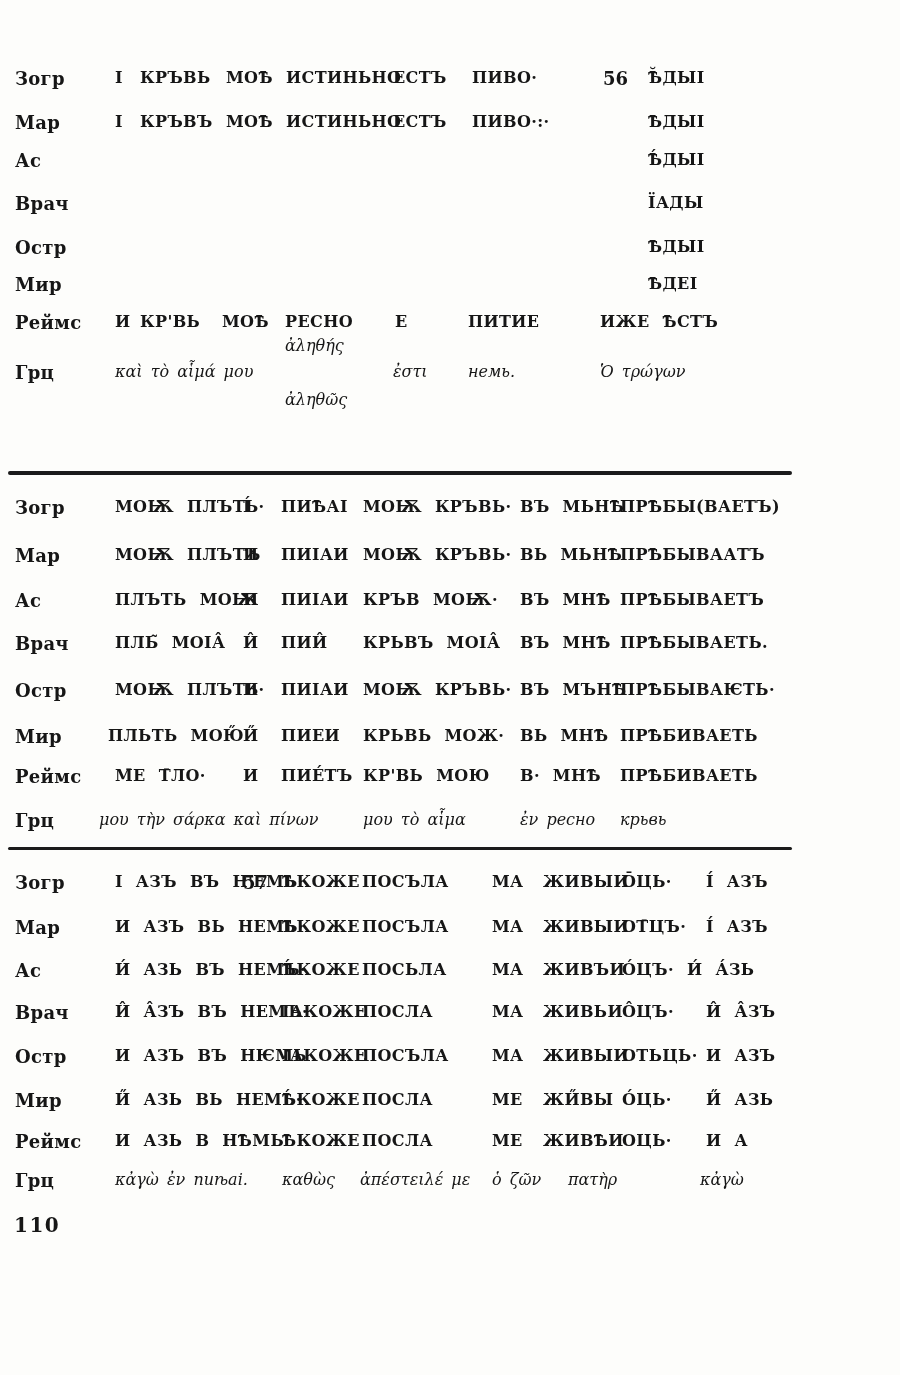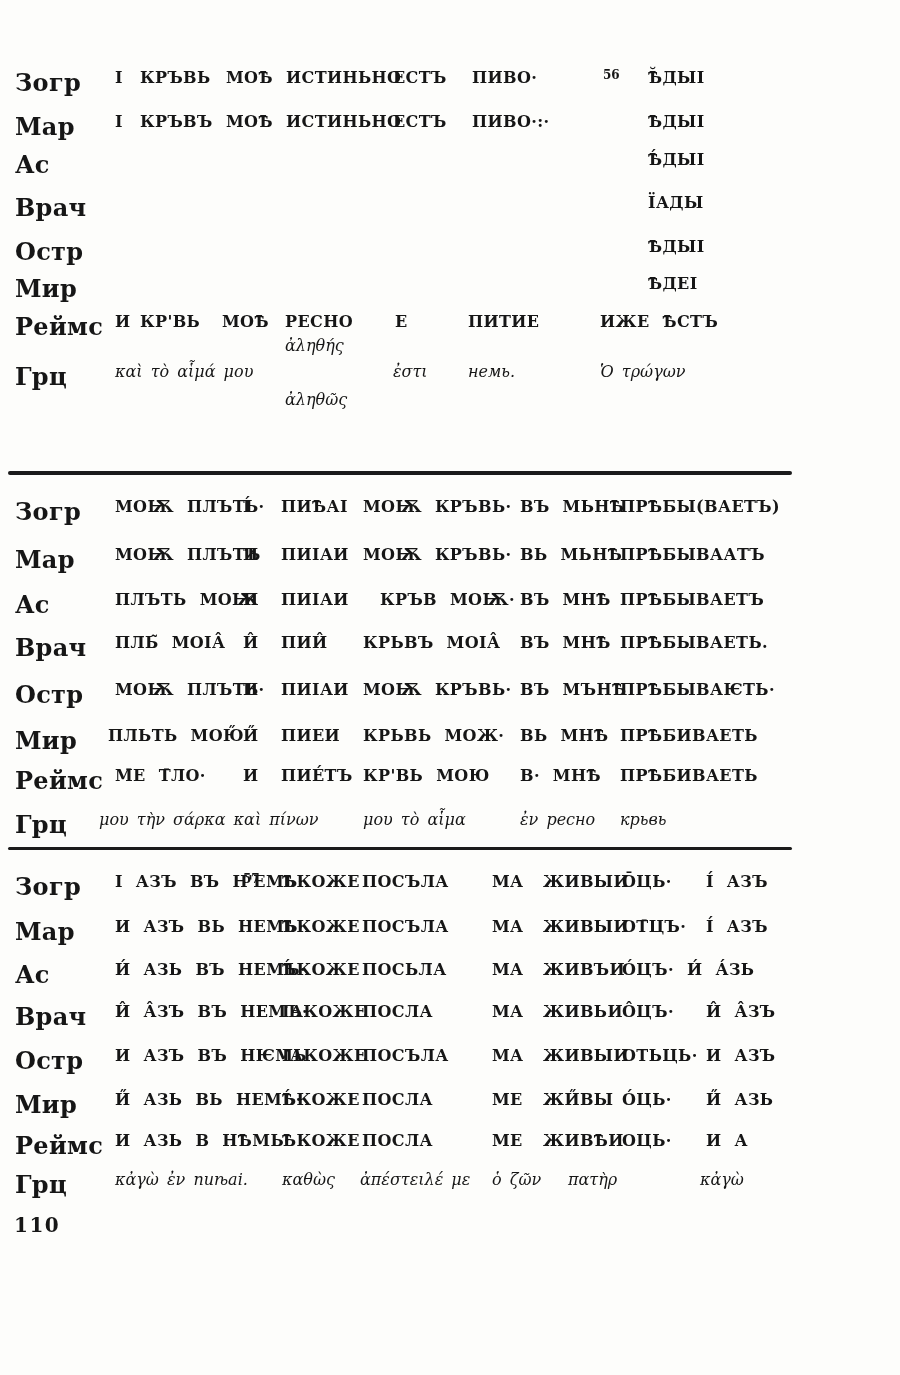--- a/index.html
+++ b/index.html
@@ -4,29 +4,29 @@
 <style>
   html,body{margin:0;padding:0;background:#e8e8e4;}
   .sheet{
     position:relative;width:900px;height:1375px;margin:0 auto;
     background:#fdfdfb;color:#161616;overflow:hidden;
     font-family:"DejaVu Serif",serif;
   }
   .row{position:absolute;left:0;width:100%;height:26px;}
   .lbl{
     position:absolute;left:15px;top:0;
-    font-size:24px;font-weight:bold;letter-spacing:.3px;white-space:nowrap;
+    font-size:18px;font-weight:bold;letter-spacing:.3px;white-space:nowrap;
   }
   .cell{position:absolute;top:0;white-space:nowrap;}
   .ocs{
     font-size:16px;font-weight:bold;text-transform:uppercase;
     letter-spacing:.4px;word-spacing:7px;
   }
   .greek-cell{font-size:16px;font-style:italic;font-weight:500;word-spacing:3px;}
-  .num{font-size:12px;font-weight:bold;font-style:normal;}
+  .num{font-size:18px;font-weight:bold;font-style:normal;}
   .g-up{top:-26px;}
   .g-down{top:28px;}
   .rule{position:absolute;left:8px;width:784px;height:4px;background:#1b1b1b;border-radius:2px;}
   .rule2{height:3px;}
   .pagenum{position:absolute;left:14px;top:1213px;font-size:20px;font-weight:bold;letter-spacing:1.5px;}
 </style>
 </head>
 <body>
 
 <div class="sheet">
@@ -109,21 +109,21 @@
       <span class="cell ocs" style="left:281px">пиіаи</span>
       <span class="cell ocs" style="left:363px">моѭ кръвь·</span>
       <span class="cell ocs" style="left:520px">вь мьнѣ</span>
       <span class="cell ocs" style="left:620px">прѣбываатъ</span>
     </div>
     <div class="row" style="top:590px">
       <span class="lbl">Ас</span>
       <span class="cell ocs" style="left:115px">плъть моѭ</span>
       <span class="cell ocs" style="left:243px">и</span>
       <span class="cell ocs" style="left:281px">пиіаи</span>
-      <span class="cell ocs" style="left:380px">кръв моѭ·</span>
+      <span class="cell ocs" style="left:363px">кръв моѭ·</span>
       <span class="cell ocs" style="left:520px">въ мнѣ</span>
       <span class="cell ocs" style="left:620px">прѣбываетъ</span>
     </div>
     <div class="row" style="top:633px">
       <span class="lbl">Врач</span>
       <span class="cell ocs" style="left:115px">пль̃ моіа̂</span>
       <span class="cell ocs" style="left:243px">и̂</span>
       <span class="cell ocs" style="left:281px">пии̂</span>
       <span class="cell ocs" style="left:363px">крьвъ моіа̂</span>
       <span class="cell ocs" style="left:520px">въ мнѣ</span>

